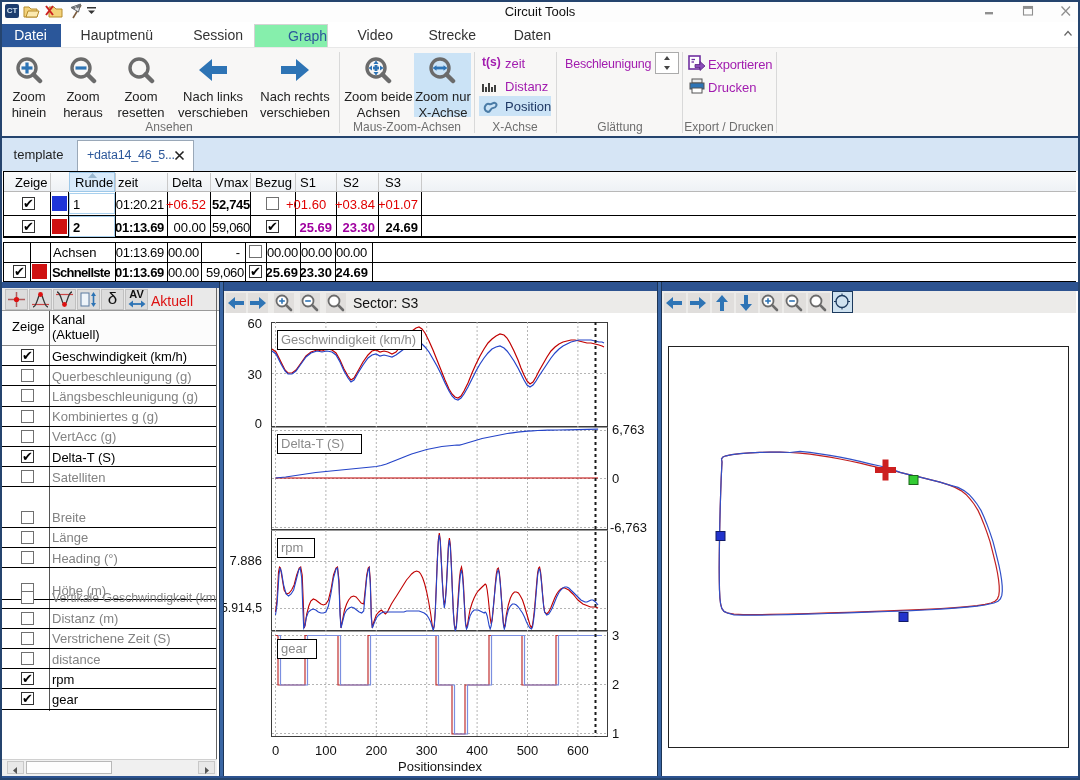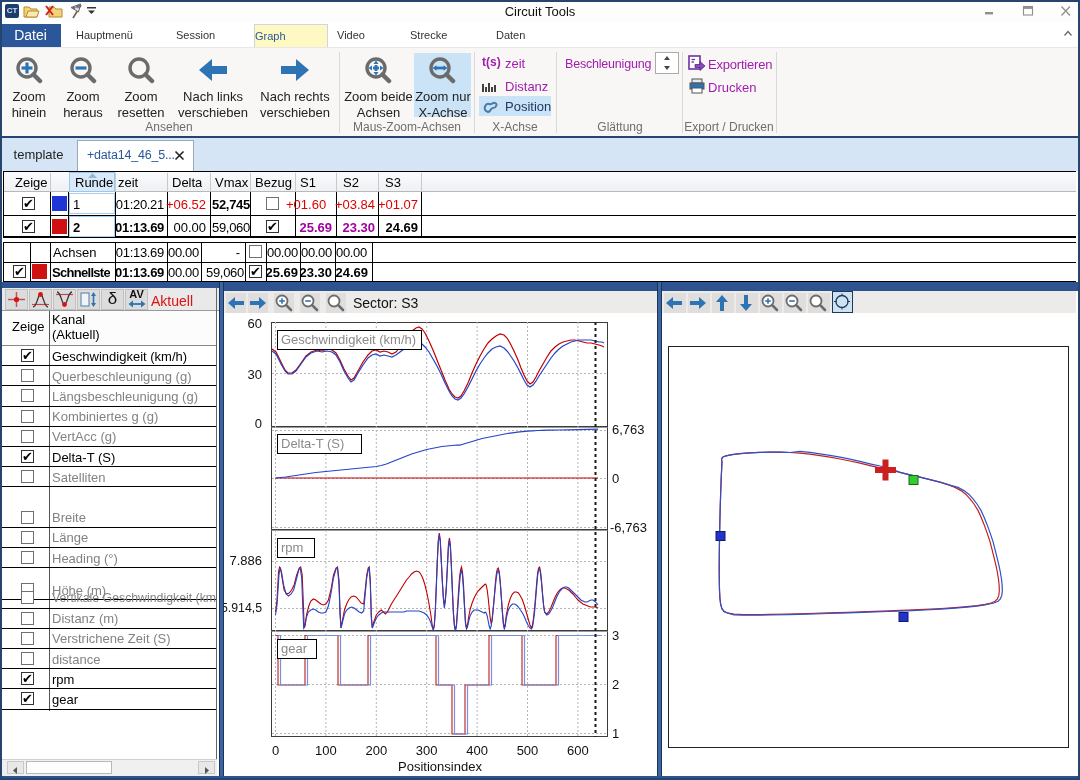--- a/index.html
+++ b/index.html
@@ -9,22 +9,22 @@
                border:2px solid #25446e; z-index:500; pointer-events:none; }
   .abs { position:absolute; }
   
   #titlebar { left:0; top:0; width:1080px; height:22px; background:#fdfdfd; }
   #title { left:0; top:4px; width:1080px; text-align:center; font-size:13px; color:#111; }
   #winbtns { right:8px; top:4px; color:#777; font-size:13px; }
   
   #tabrow { left:0; top:22px; width:1080px; height:25px; background:#fff; }
   #datei { left:0; top:24px; width:61px; height:23px; background:#2b579a; color:#fff;
            font-size:14px; text-align:center; line-height:22px; }
-  .rtab { top:24px; height:23px; font-size:11px; color:#333; text-align:left; line-height:23px; }
-  #tab-graph { background:#fef9c3; color:#2b579a; border:1px solid #d4d4d4; border-bottom:none; }
+  .rtab { top:24px; height:23px; font-size:14px; color:#333; text-align:right; line-height:23px; }
+  #tab-graph { background:#86efac; color:#2b579a; border:1px solid #d4d4d4; border-bottom:none; }
   #ribbon { left:0; top:47px; width:1080px; height:89px; background:#f8f7f6; border-top:1px solid #e8e8e8;}
   .gsep { top:5px; width:1px; height:81px; background:#d9d9d9; }
   .glabel { color:#6e6e6e; font-size:12px; top:73px; text-align:center; }
   .btext { color:#222; font-size:13px; text-align:center; line-height:16px; }
   .hl { background:#cbe3f6; }
   .smalltext { font-size:13px; color:#a21caf; }
   
   #ribline { left:0; top:136px; width:1080px; height:2px; background:#25446e; }
   
   #doctabs { left:0; top:138px; width:1080px; height:33px; background:#d6e5f5; }

